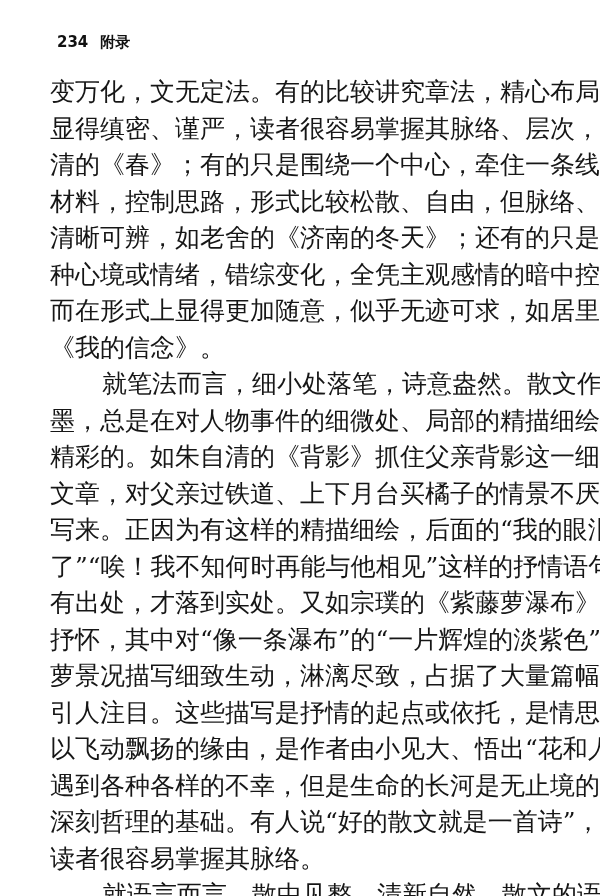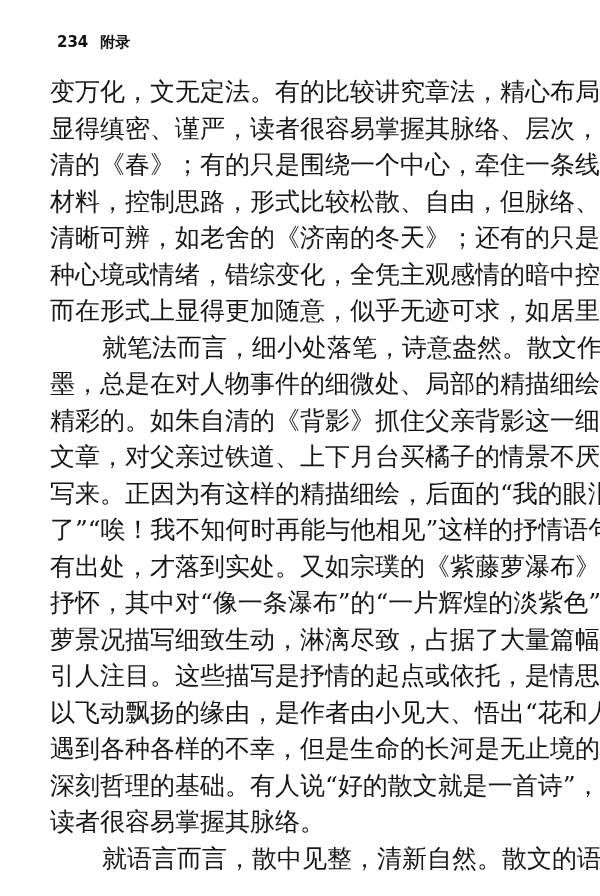--- a/index.html
+++ b/index.html
@@ -20,20 +20,21 @@
     <span class="num">234</span><span>附录</span>
   </div>
   <div class="body" id="body">
       <div class="line">变万化，文无定法。有的比较讲究章法，精心布局，形式</div>
       <div class="line">显得缜密、谨严，读者很容易掌握其脉络、层次，如朱自</div>
       <div class="line">清的《春》；有的只是围绕一个中心，牵住一条线索组织</div>
       <div class="line">材料，控制思路，形式比较松散、自由，但脉络、层次也</div>
       <div class="line">清晰可辨，如老舍的《济南的冬天》；还有的只是抒写一</div>
       <div class="line">种心境或情绪，错综变化，全凭主观感情的暗中控制，因</div>
       <div class="line">而在形式上显得更加随意，似乎无迹可求，如居里夫人的</div>
+      <div class="line last">《我的信念》。</div>
       <div class="line indent">就笔法而言，细小处落笔，诗意盎然。散文作家的笔</div>
       <div class="line">墨，总是在对人物事件的细微处、局部的精描细绘处见出</div>
       <div class="line">精彩的。如朱自清的《背影》抓住父亲背影这一细节大做</div>
       <div class="line">文章，对父亲过铁道、上下月台买橘子的情景不厌其烦地</div>
       <div class="line">写来。正因为有这样的精描细绘，后面的“我的眼泪又来</div>
       <div class="line">了”“唉！我不知何时再能与他相见”这样的抒情语句才</div>
       <div class="line">有出处，才落到实处。又如宗璞的《紫藤萝瀑布》，写景</div>
       <div class="line">抒怀，其中对“像一条瀑布”的“一片辉煌的淡紫色”藤</div>
       <div class="line">萝景况描写细致生动，淋漓尽致，占据了大量篇幅，分外</div>
       <div class="line">引人注目。这些描写是抒情的起点或依托，是情思遐想得</div>

